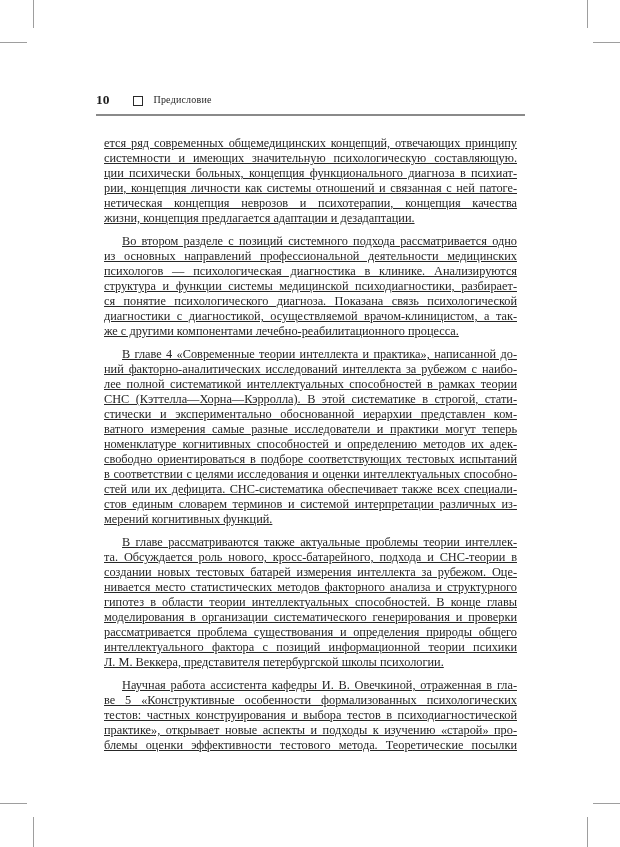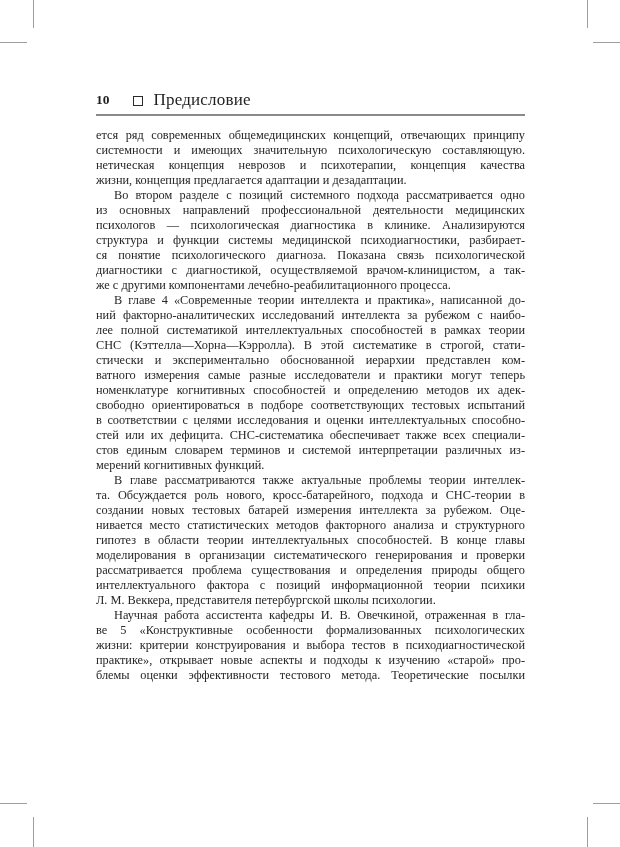--- a/index.html
+++ b/index.html
@@ -32,32 +32,32 @@
     color: #1f1f1f;
   }
   .page-num { font-weight: bold; font-size: 13.5px; line-height: 14px; }
   .sq-icon {
     width: 8px; height: 8px;
     border: 1.2px solid #2a2a2a;
     margin-left: 23px; margin-right: 11px;
     margin-top: 1px;
     background: #ffffff;
   }
-  .running-title { font-size: 17px; line-height: 14px; letter-spacing: 0.2px; }
+  .running-title { font-size: 10px; line-height: 14px; letter-spacing: 0.2px; }
   .header-rule {
     position: absolute; left: 96px; top: 114px;
     width: 429px; height: 2px; background: #8a8a8a;
   }
 
   
   .body-text {
     position: absolute; left: 96px; top: 128px; width: 429px;
     font-size: 12.3px; color: #262626;
   }
-  .para { margin: 0; }
+  .para { margin: 8px; text-decoration: underline; }
   .line {
     line-height: 15px; height: 15px;
     text-align: justify;
     text-align-last: justify;
   }
   .line.first-indent { text-indent: 18px; }
   .line.para-last { text-align-last: left; }
 </style>
 </head>
 <body style="background: rgb(255, 255, 255);">
@@ -77,20 +77,22 @@
     <span class="page-num">10</span>
     <span class="sq-icon"></span>
     <span class="running-title">Предисловие</span>
   </div>
   <div class="header-rule" style="background: rgb(138, 138, 138);"></div>
 
   <div class="body-text" id="bodyText" style="color: rgb(38, 38, 38);">
       <div class="para">
         <div class="line">ется ряд современных общемедицинских концепций, отвечающих принципу</div>
         <div class="line">системности и имеющих значительную психологическую составляющую.</div>
+        <div class="line">ции психически больных, концепция функционального диагноза в психиат-</div>
+        <div class="line">рии, концепция личности как системы отношений и связанная с ней патоге-</div>
         <div class="line">нетическая концепция неврозов и психотерапии, концепция качества</div>
         <div class="line para-last">жизни, концепция предлагается адаптации и дезадаптации.</div>
       </div>
       <div class="para">
         <div class="line first-indent">Во втором разделе с позиций системного подхода рассматривается одно</div>
         <div class="line">из основных направлений профессиональной деятельности медицинских</div>
         <div class="line">психологов — психологическая диагностика в клинике. Анализируются</div>
         <div class="line">структура и функции системы медицинской психодиагностики, разбирает-</div>
         <div class="line">ся понятие психологического диагноза. Показана связь психологической</div>
         <div class="line">диагностики с диагностикой, осуществляемой врачом-клиницистом, а так-</div>
@@ -117,19 +119,19 @@
         <div class="line">нивается место статистических методов факторного анализа и структурного</div>
         <div class="line">гипотез в области теории интеллектуальных способностей. В конце главы</div>
         <div class="line">моделирования в организации систематического генерирования и проверки</div>
         <div class="line">рассматривается проблема существования и определения природы общего</div>
         <div class="line">интеллектуального фактора с позиций информационной теории психики</div>
         <div class="line para-last">Л. М. Веккера, представителя петербургской школы психологии.</div>
       </div>
       <div class="para">
         <div class="line first-indent">Научная работа ассистента кафедры И. В. Овечкиной, отраженная в гла-</div>
         <div class="line">ве 5 «Конструктивные особенности формализованных психологических</div>
-        <div class="line">жизни: критерии конструирования и выбора тестов в психодиагностической</div>
+        <div class="line">тестов: частных конструирования и выбора тестов в психодиагностической</div>
         <div class="line">практике», открывает новые аспекты и подходы к изучению «старой» про-</div>
         <div class="line">блемы оценки эффективности тестового метода. Теоретические посылки</div>
       </div>
     </div>
 
 </div>
 
 </body></html>

